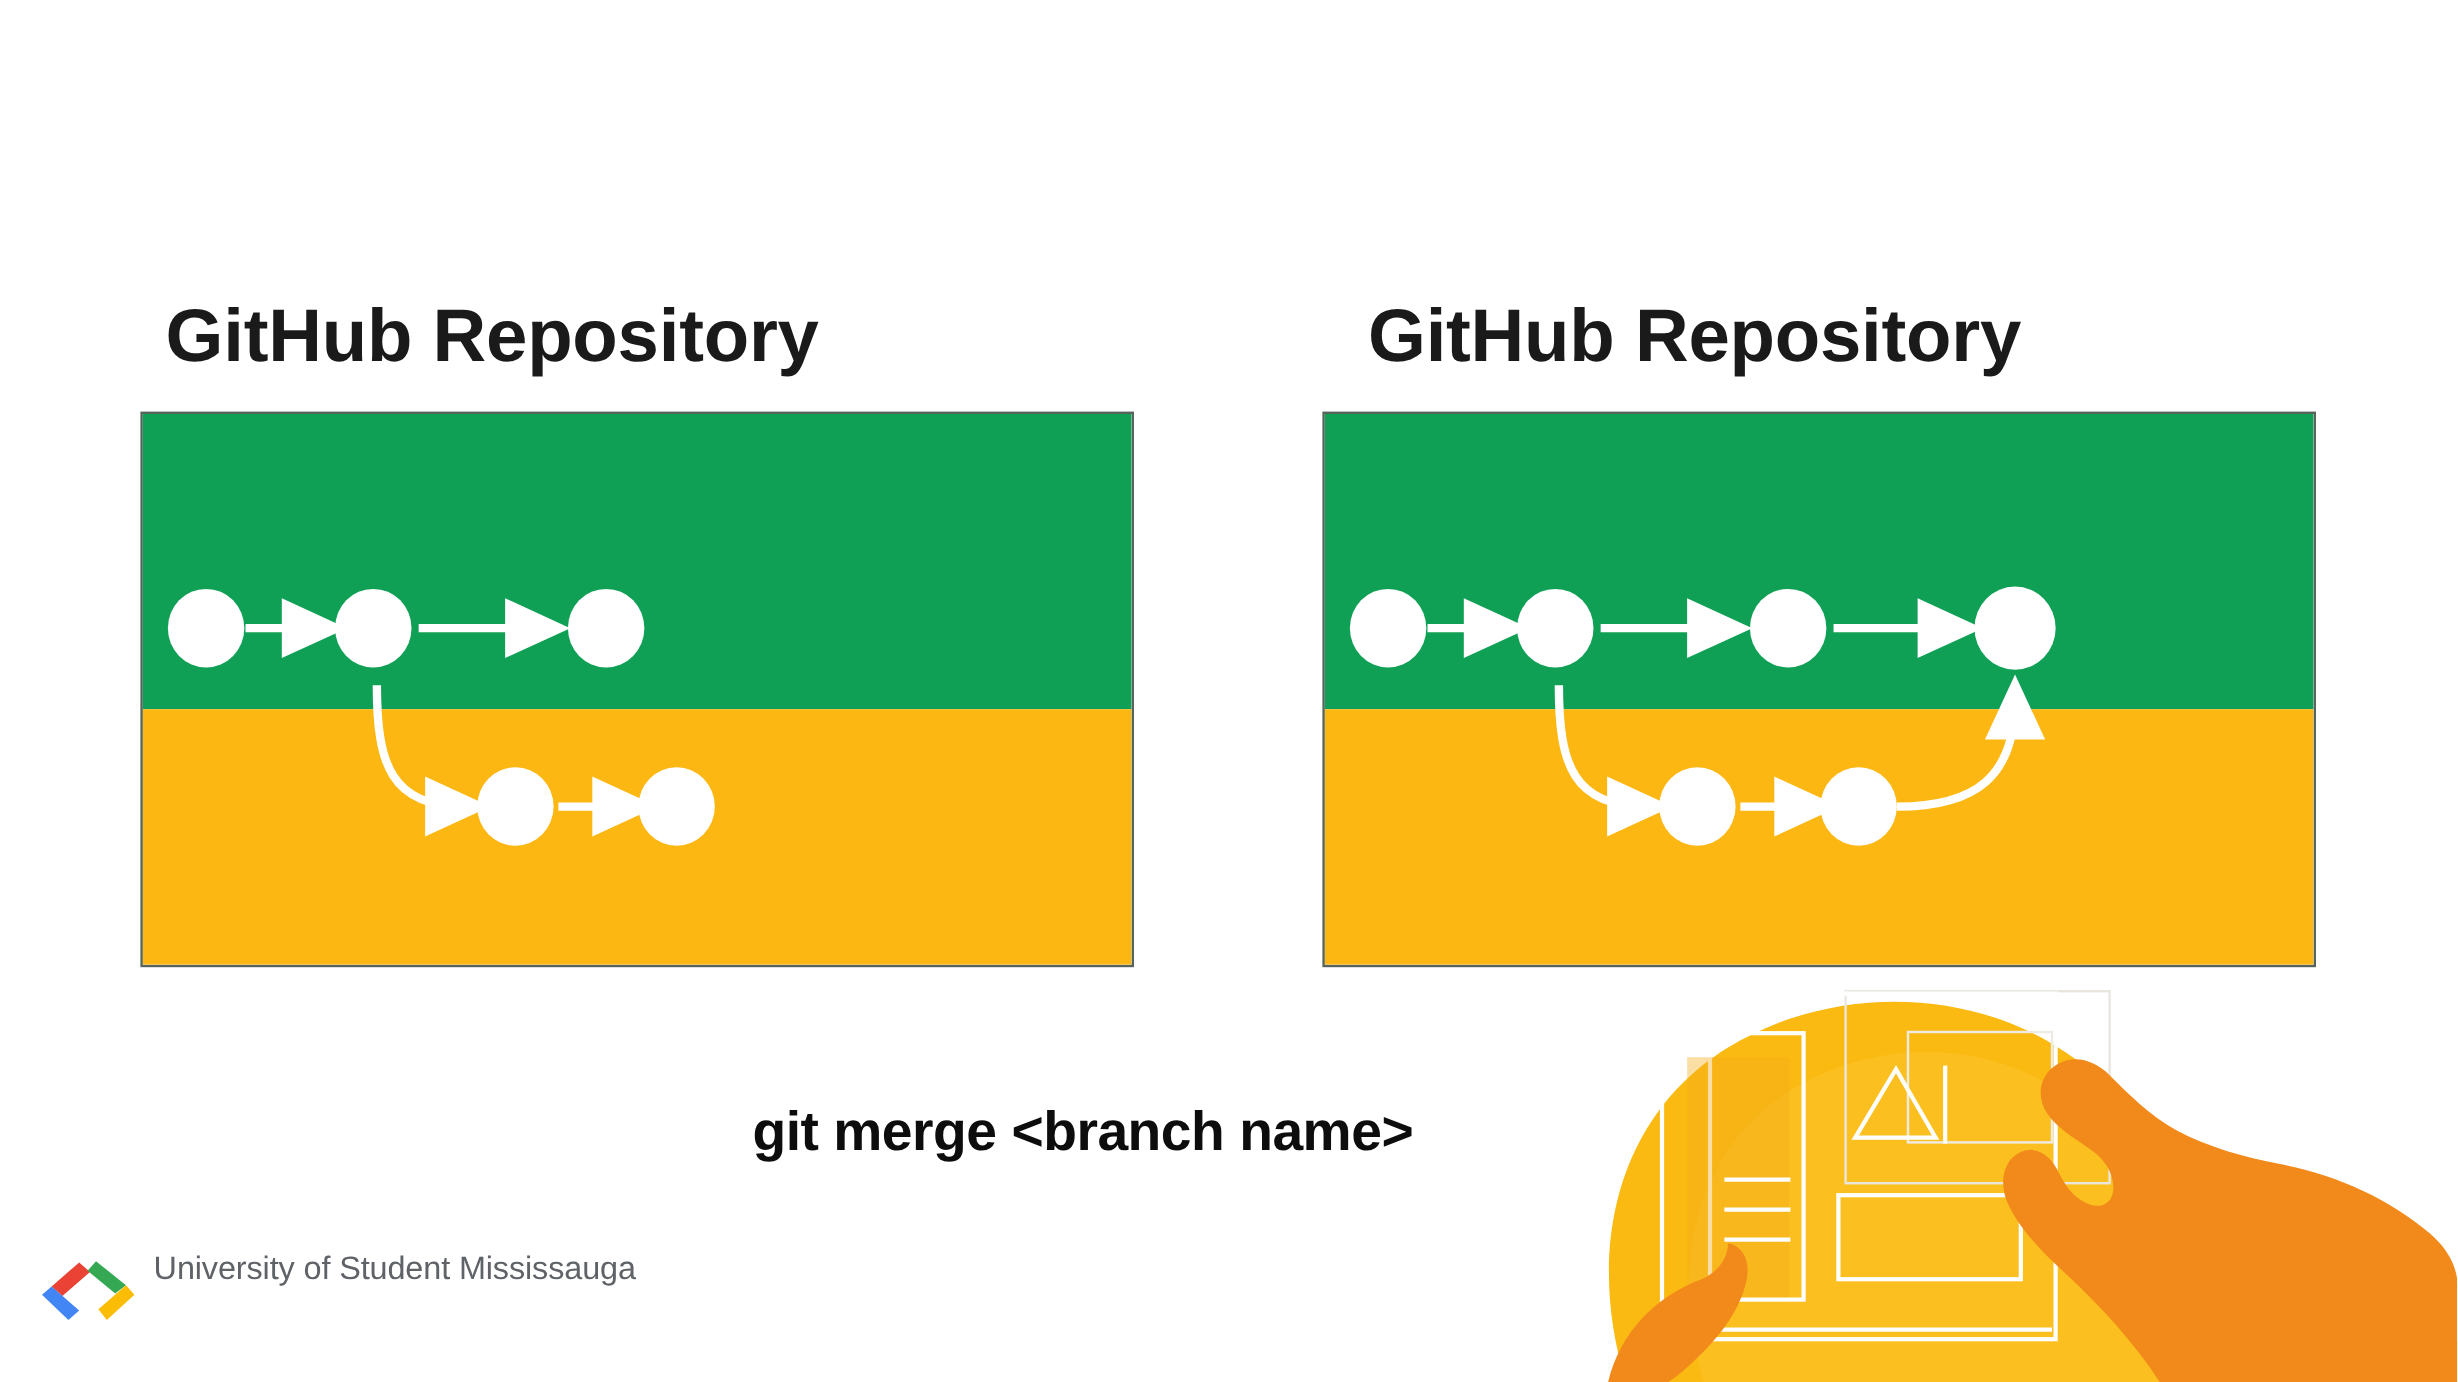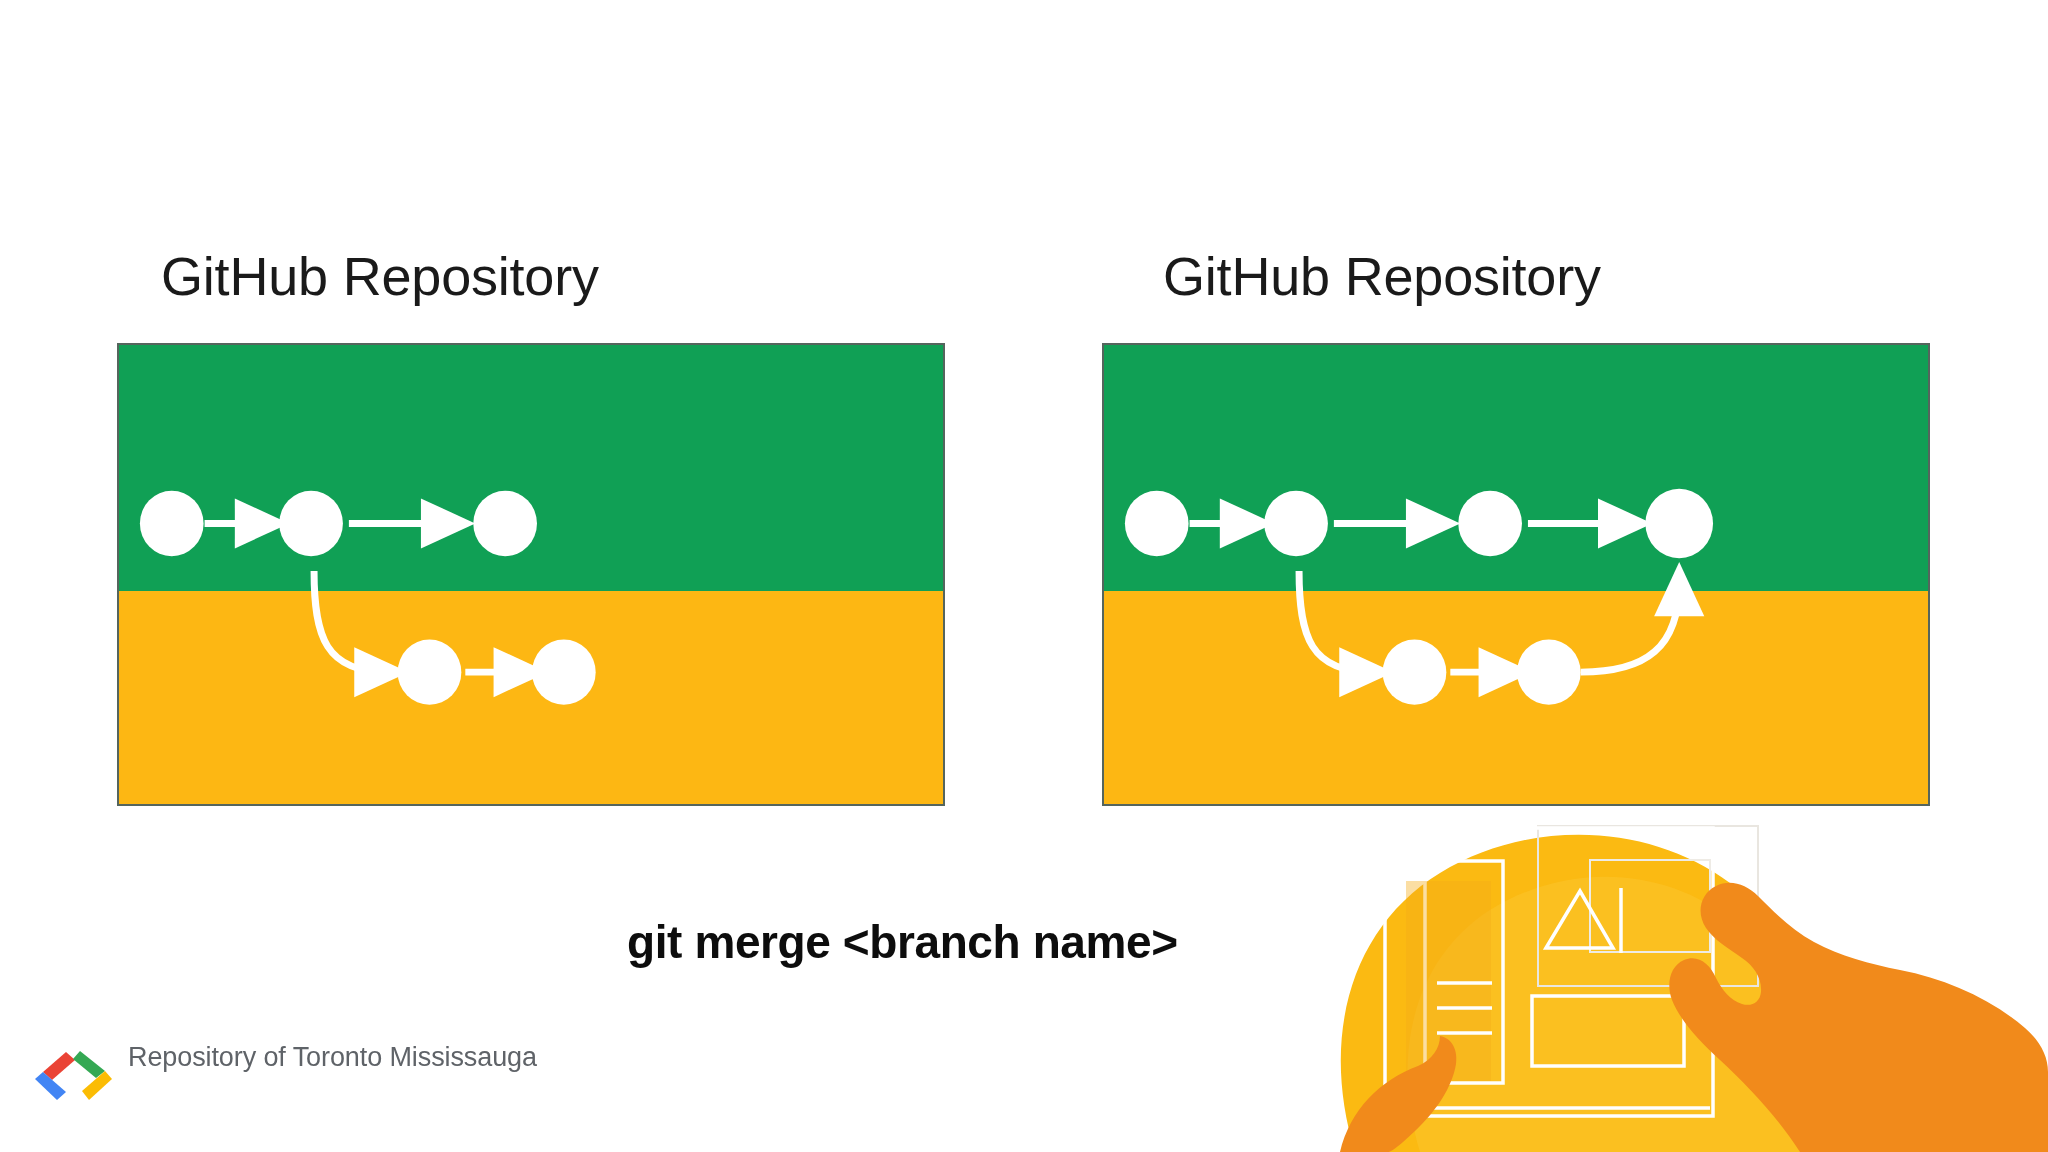--- a/index.html
+++ b/index.html
@@ -13,26 +13,25 @@
     width: 2048px;
     height: 1152px;
     background: #ffffff;
     overflow: hidden;
     font-family: "Liberation Sans", "DejaVu Sans", sans-serif;
   }
 
   
   .panel-title {
     position: absolute;
-    font-size: 54px;
-    font-weight: 400;
+    font-size: 62px;
+    font-weight: 700;
     color: #1a1a1a;
     letter-spacing: -0.2px;
     white-space: nowrap;
-    margin-left: 23px;
   }
   #title-github { left: 138px; top: 245px; }
   #title-local  { left: 1140px; top: 245px; }
 
   
   .repo-panel {
     position: absolute;
     border: 2px solid #55655d;
     box-sizing: border-box;
     overflow: hidden;
@@ -190,21 +189,21 @@
   <div id="gdsc-logo">
     <svg id="gdsc-mark" viewBox="0 0 84 64">
 
       <path d="M36 6 L13 26 L22 34 L45 14 Z" fill="#EA4335"></path>
       <path d="M13 26 L5 33 L27 54 L36 46 Z" fill="#4285F4"></path>
 
       <path d="M50 5 L43 13 L66 32 L75 25 Z" fill="#34A853"></path>
       <path d="M75 25 L52 45 L59 54 L82 33 Z" fill="#FBBC04"></path>
     </svg>
     <div id="gdsc-text">
-      <div id="gdsc-subtitle">Repository of Toronto Mississauga</div>
+      <div id="gdsc-subtitle">University of Student Mississauga</div>
     </div>
   </div>
 
   <div id="corner-illustration">
     <svg width="768" height="364" viewBox="0 0 768 364">
       <defs>
         <clipPath id="corner-clip">
           <rect x="0" y="0" width="768" height="364"></rect>
         </clipPath>
       </defs>

